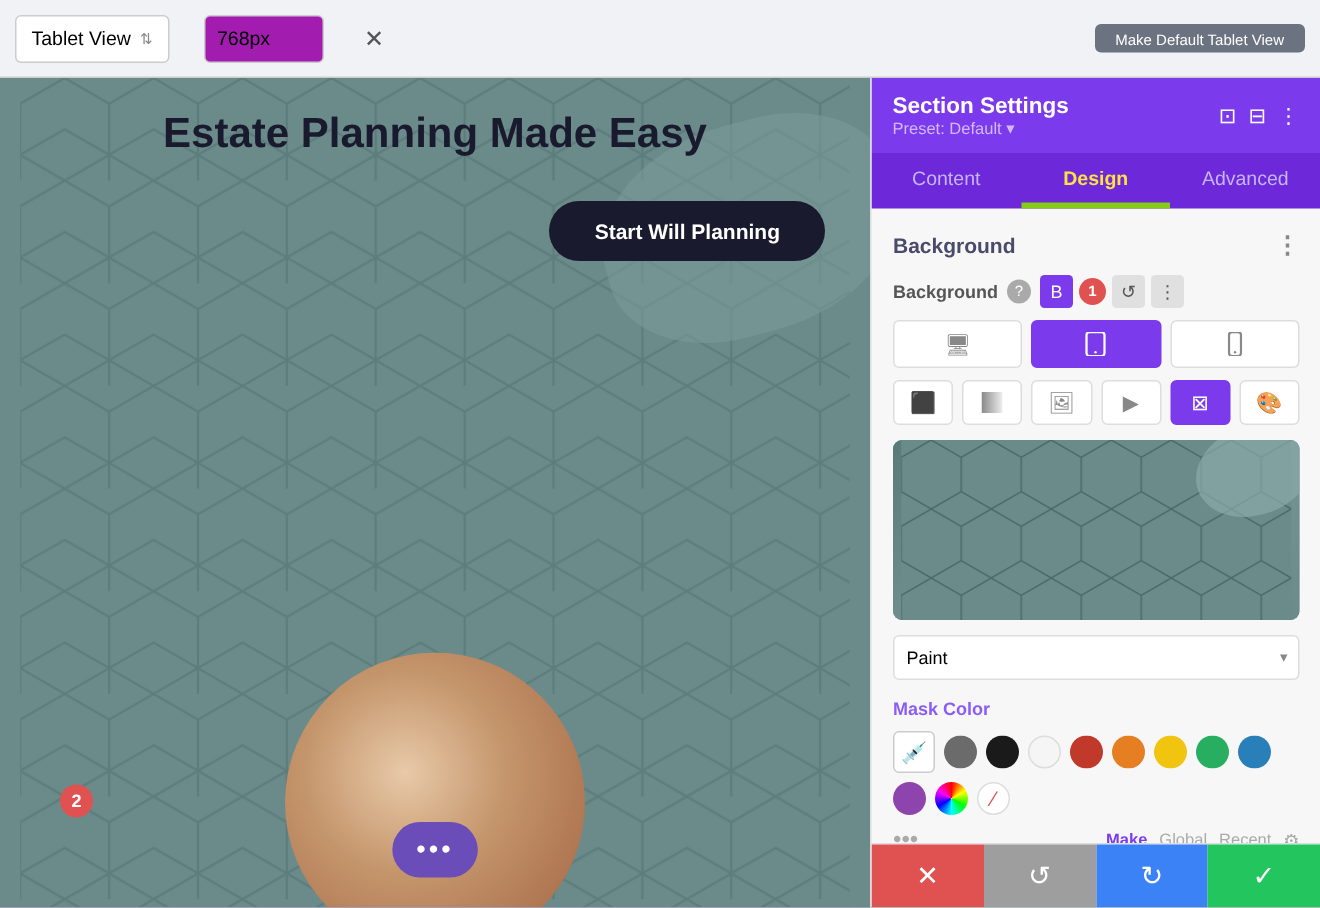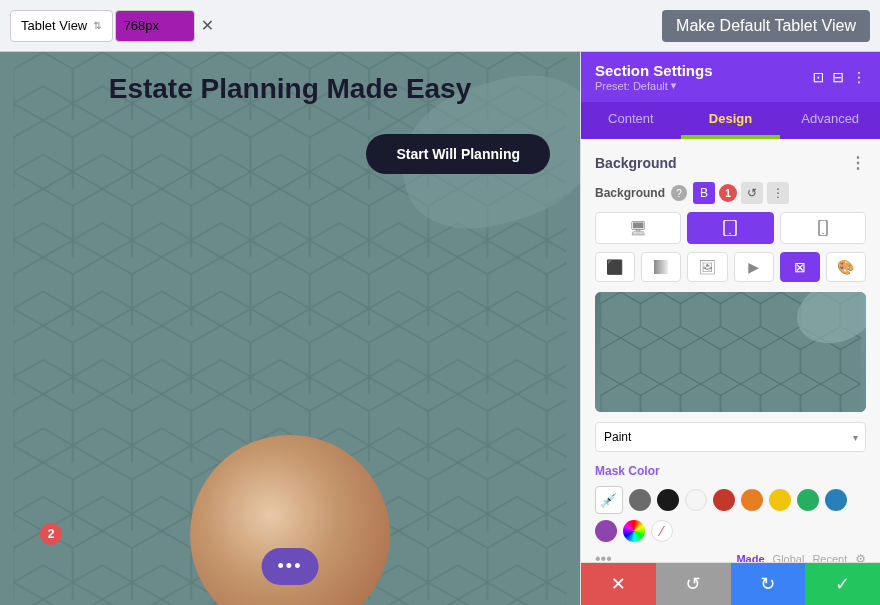--- a/index.html
+++ b/index.html
@@ -1,34 +1,34 @@
 <!DOCTYPE html>
 <html><head>
   <meta charset="utf-8">
   <style>
     * { box-sizing: border-box; margin: 0; padding: 0; }
     body { font-family: 'Segoe UI', Arial, sans-serif; width: 880px; height: 605px; overflow: hidden; display: flex; flex-direction: column; background: #e8eaf0; }
 
     
     .top-bar {
-      display: flex; align-items: center; background: #f0f2f5; padding: 16px 10px; gap: 2px; border-bottom: 1px solid #ccc; height: 52px;
+      display: flex; align-items: center; background: #f0f2f5; padding: 16px 10px; gap: 23px; border-bottom: 1px solid #ccc; height: 52px;
     }
     .view-select {
       display: flex; align-items: center; background: white; border: 1px solid #ccc; border-radius: 4px; padding: 4px 10px; font-size: 13px; gap: 6px; height: 32px; cursor: pointer;
     }
     .view-select .chevron { font-size: 10px; color: #888; }
     .resolution-input {
       background: #a21caf; border: 1px solid #ccc; border-radius: 4px; padding: 4px 8px; font-size: 13px; width: 80px; height: 32px;
     }
     .close-btn {
       background: none; border: none; font-size: 16px; color: #555; cursor: pointer; padding: 2px 4px;
     }
     .spacer { flex: 1; }
     .default-btn {
-      background: #6b7280; color: white; border: none; border-radius: 4px; padding: 6px 14px; font-size: 16px; cursor: pointer; height: 32px;
+      background: #6b7280; color: white; border: none; border-radius: 4px; padding: 6px 14px; font-size: 10px; cursor: pointer; height: 19px;
     }
 
     
     .main-area {
       display: flex; flex: 1; overflow: hidden;
     }
 
     
     .canvas-area {
       flex: 1; background: #a21caf; position: relative; overflow: hidden; display: flex; flex-direction: column; align-items: center;
@@ -352,21 +352,21 @@
         <div class="color-swatch" style="background:#f1c40f;"></div>
         <div class="color-swatch" style="background:#27ae60;"></div>
         <div class="color-swatch" style="background:#2980b9;"></div>
         <div class="color-swatch" style="background:#8e44ad;"></div>
         <div class="rainbow-swatch"></div>
         <div class="slash-swatch">⁄</div>
       </div>
 
       <div class="swatch-meta">
         <span class="swatch-dots">•••</span>
-        <span class="swatch-link active">Made</span>
+        <span class="swatch-link active">Make</span>
         <span class="swatch-link-gray">Global</span>
         <span class="swatch-link-gray">Recent</span>
         <span class="swatch-gear">⚙</span>
       </div>
 
     </div>
 
     <div class="panel-footer">
       <button class="footer-btn red">✕</button>
       <button class="footer-btn gray">↺</button>

